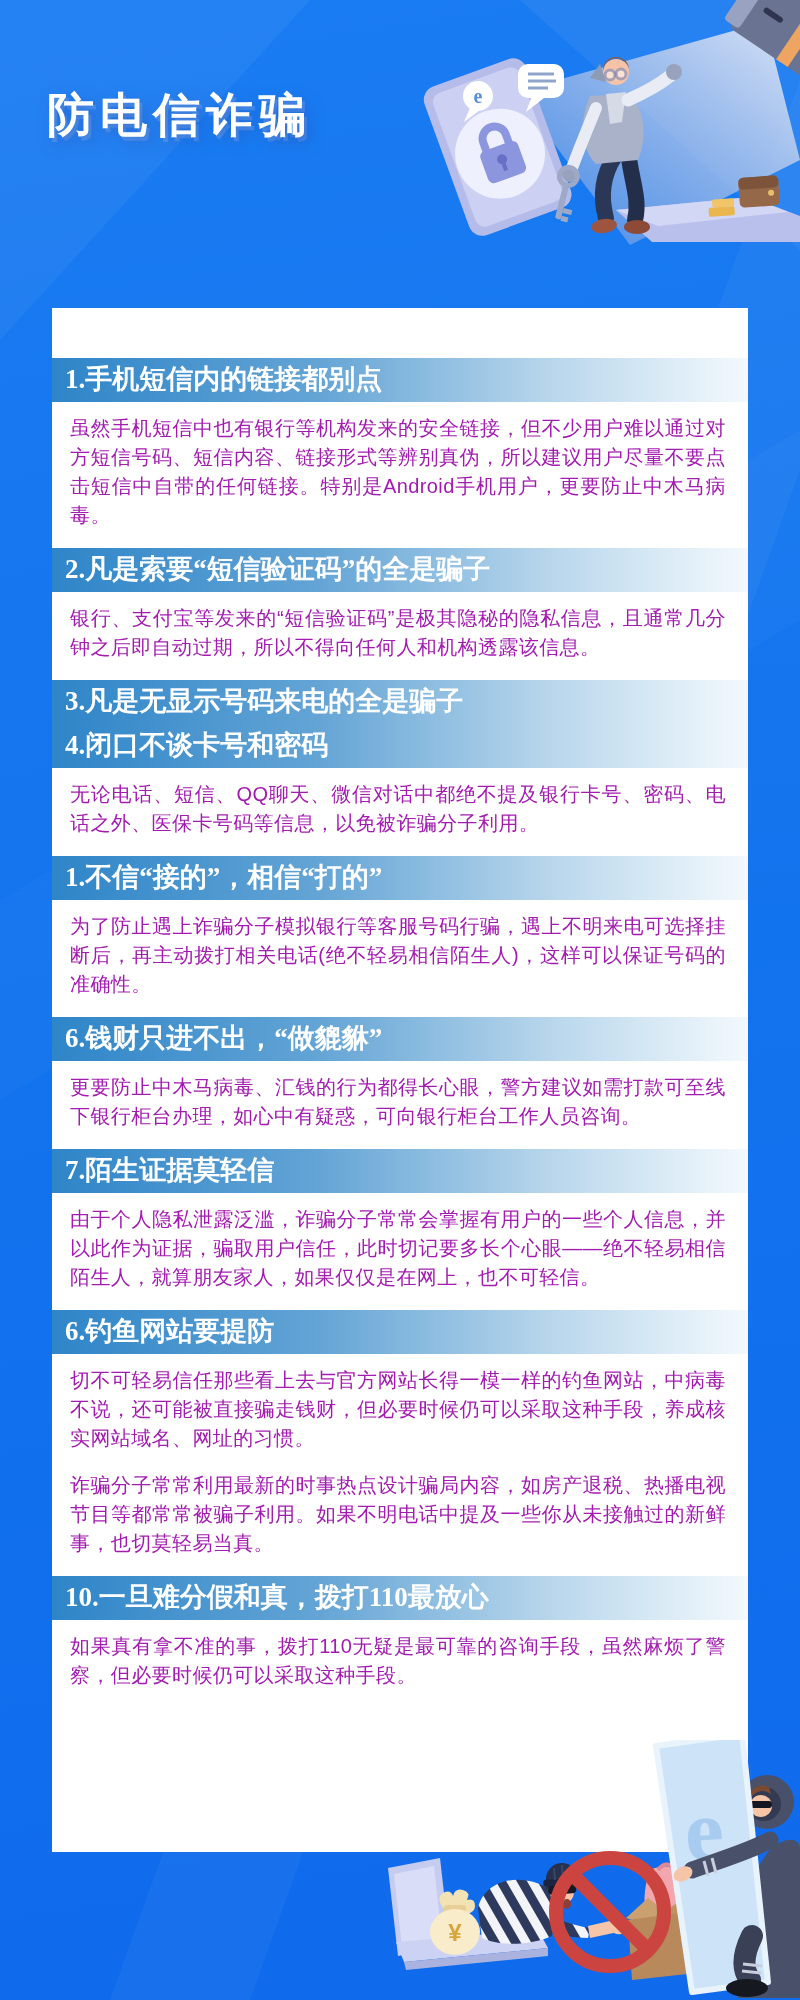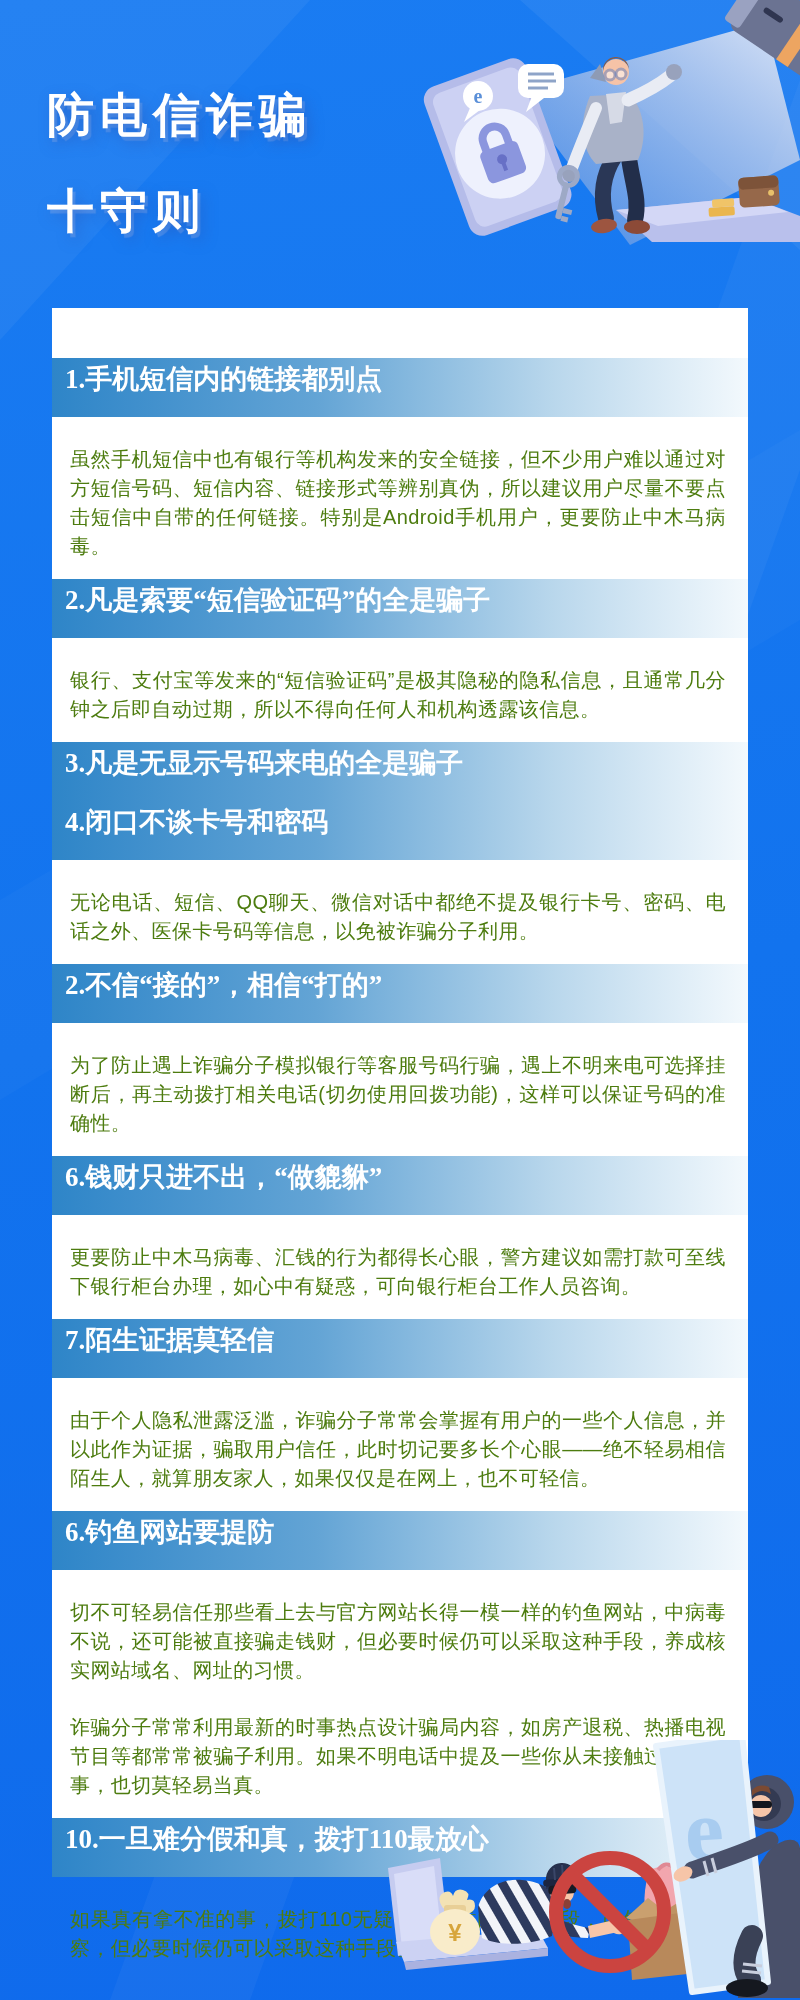--- a/index.html
+++ b/index.html
@@ -14,43 +14,43 @@
     color:#ffffff;font-weight:800;font-size:47px;line-height:96px;letter-spacing:6px;
     text-shadow:5px 6px 14px rgba(40,90,190,.65),3px 4px 1px rgba(130,170,235,.45);
     white-space:nowrap;
   }
   .illus-top{position:absolute;left:420px;top:0;width:380px;height:245px;z-index:1;}
   .content-card{
     position:absolute;left:52px;top:308px;width:696px;height:1544px;z-index:2;
     background:#ffffff;box-sizing:border-box;padding-top:50px;
   }
   .section-heading{
-    height:59px;line-height:42px;padding-left:13px;box-sizing:border-box;
+    height:44px;line-height:42px;padding-left:13px;box-sizing:border-box;
     font-family:"Liberation Serif",serif;font-weight:700;font-size:27px;color:#ffffff;
     background:linear-gradient(90deg,#2e85c8 0%,#63a4d5 38%,#b9d7ec 72%,#f3f9fd 100%);
     white-space:nowrap;overflow:hidden;
   }
   .section-body{
-    margin:28px 22px 18px 18px;
-    font-size:20px;line-height:29px;letter-spacing:.4px;color:#4d7c0f;
+    margin:12px 22px 18px 18px;
+    font-size:20px;line-height:29px;letter-spacing:.4px;color:#a21caf;
     text-align:justify;
   }
   .illus-bottom{position:absolute;left:300px;top:1740px;width:500px;height:260px;z-index:3;}
 </style>
 </head>
 <body>
 
 <svg class="bg-streaks" viewBox="0 0 800 2000" aria-hidden="true">
   <polygon points="0,0 310,0 0,340" fill="#ffffff" opacity="0.05"></polygon>
   <polygon points="520,0 800,0 800,250" fill="#ffffff" opacity="0.06"></polygon>
   <polygon points="800,80 800,470 250,2000 110,2000" fill="#ffffff" opacity="0.04"></polygon>
   <polygon points="0,900 800,430 800,620 0,1100" fill="#ffffff" opacity="0.025"></polygon>
 </svg>
 
-<h1 class="poster-title"><span>防电信诈骗</span><br><span>十守则</span></h1>
+<h1 class="poster-title"><span>防电信诈骗</span><br></h1>
 
 <svg class="illus-top" viewBox="0 0 380 245" aria-hidden="true">
   <defs>
     <linearGradient id="beamG" x1="1" y1="0" x2="0.15" y2="0.9">
       <stop offset="0" stop-color="#e3e9f7" stop-opacity="0.95"></stop>
       <stop offset="1" stop-color="#9fb2dc" stop-opacity="0.45"></stop>
     </linearGradient>
   </defs>
   <polygon points="345,22 95,92 210,245 380,160" fill="url(#beamG)"></polygon>
   <g transform="translate(332,2) rotate(34)">
@@ -130,22 +130,22 @@
     <p class="section-body">银行、支付宝等发来的“短信验证码”是极其隐秘的隐私信息，且通常几分钟之后即自动过期，所以不得向任何人和机构透露该信息。</p>
   </section>
   <section>
     <div class="section-heading">3.凡是无显示号码来电的全是骗子</div>
   </section>
   <section>
     <div class="section-heading">4.闭口不谈卡号和密码</div>
     <p class="section-body">无论电话、短信、QQ聊天、微信对话中都绝不提及银行卡号、密码、电话之外、医保卡号码等信息，以免被诈骗分子利用。</p>
   </section>
   <section>
-    <div class="section-heading">2.不信“接的”，相信“打的”</div>
-    <p class="section-body">为了防止遇上诈骗分子模拟银行等客服号码行骗，遇上不明来电可选择挂断后，再主动拨打相关电话(切勿使用回拨功能)，这样可以保证号码的准确性。</p>
+    <div class="section-heading">1.不信“接的”，相信“打的”</div>
+    <p class="section-body">为了防止遇上诈骗分子模拟银行等客服号码行骗，遇上不明来电可选择挂断后，再主动拨打相关电话(绝不轻易相信陌生人)，这样可以保证号码的准确性。</p>
   </section>
   <section>
     <div class="section-heading">6.钱财只进不出，“做貔貅”</div>
     <p class="section-body">更要防止中木马病毒、汇钱的行为都得长心眼，警方建议如需打款可至线下银行柜台办理，如心中有疑惑，可向银行柜台工作人员咨询。</p>
   </section>
   <section>
     <div class="section-heading">7.陌生证据莫轻信</div>
     <p class="section-body">由于个人隐私泄露泛滥，诈骗分子常常会掌握有用户的一些个人信息，并以此作为证据，骗取用户信任，此时切记要多长个心眼——绝不轻易相信陌生人，就算朋友家人，如果仅仅是在网上，也不可轻信。</p>
   </section>
   <section>

